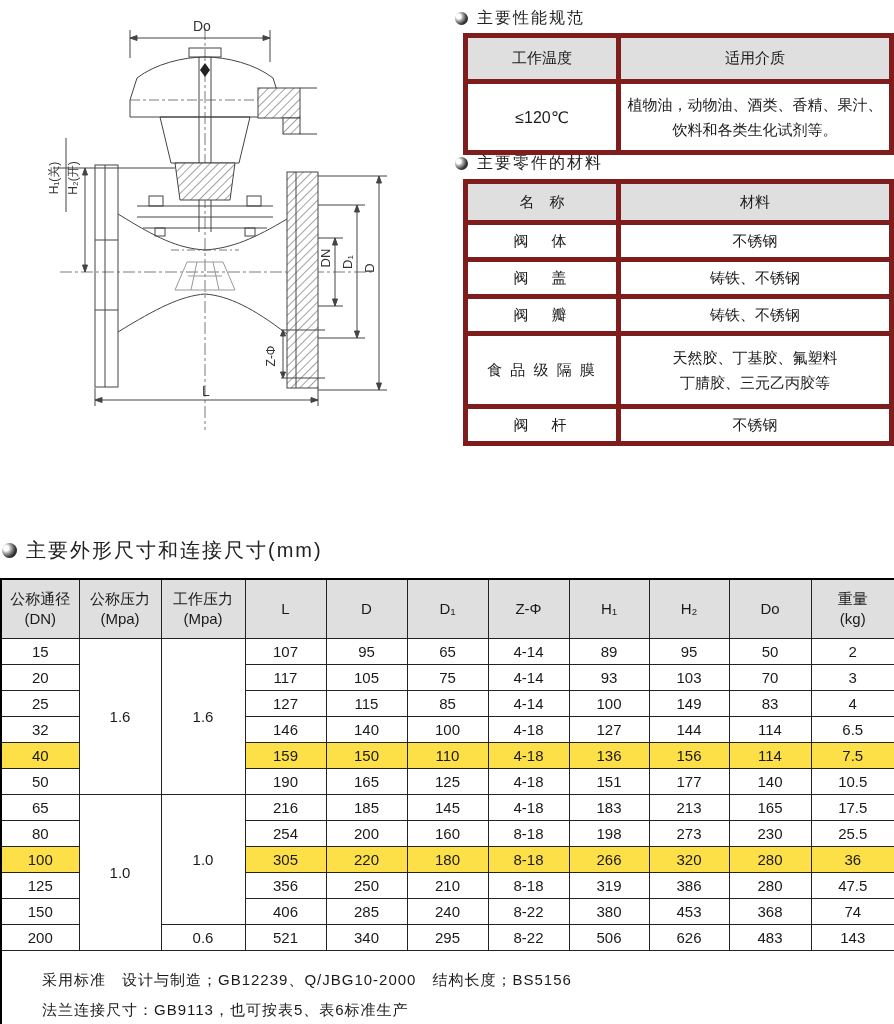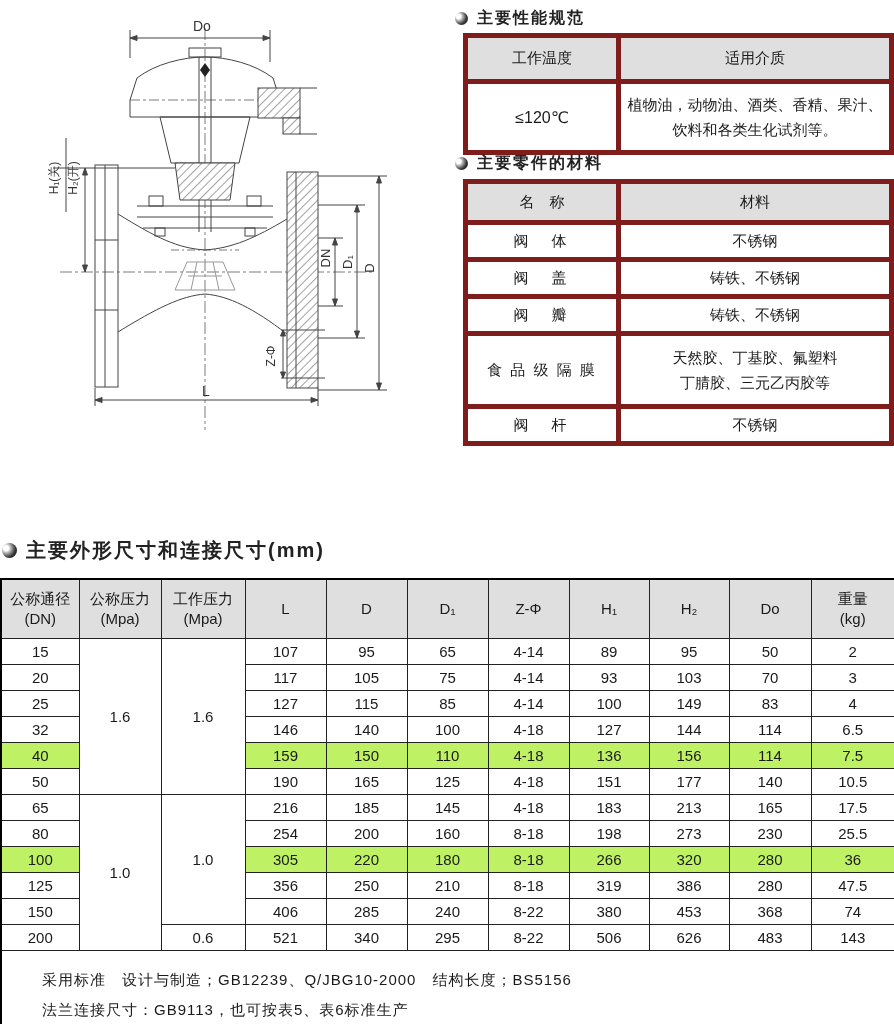--- a/index.html
+++ b/index.html
@@ -1,39 +1,39 @@
 <!DOCTYPE html>
 <html><head>
 <meta charset="utf-8">
 <style>
   html,body{margin:0;padding:0;}
   body{width:894px;height:1024px;background:#fff;color:#1a1a1a;
        font-family:"Liberation Sans","DejaVu Sans",sans-serif;position:relative;overflow:hidden;}
   .abs{position:absolute;}
   
-  .sec-title{display:flex;align-items:center;gap:9px;font-weight:700;color:#222;}
+  .sec-title{display:flex;align-items:center;gap:9px;font-weight:400;color:#222;}
   .sec-title.small{font-size:16px;letter-spacing:2px;}
   .sec-title.big{font-size:20px;letter-spacing:2px;}
   .bullet{width:13px;height:13px;border-radius:50%;flex:0 0 auto;
           background:radial-gradient(circle at 28% 35%, #ffffff 0 18%, #bdbdbd 30%, #3a3a3a 62%, #000 100%);}
   .sec-title.big .bullet{width:15px;height:15px;}
   
   table{border-collapse:collapse;background:#fff;}
   .spec{border:2px solid #000;width:431px;table-layout:fixed;}
   .spec th,.spec td{border:5px solid #7f1d1d;text-align:center;font-weight:normal;
                     font-size:15px;padding:4px 6px;}
   .spec th{background:#dfdfdf;height:28px;}
   .pre{white-space:pre-line;line-height:1.7;}
   .name-col{width:153px;letter-spacing:4px;}
   
   .dims{border:2px solid #000;width:894px;table-layout:fixed;font-size:15px;}
   .dims th{background:#dfdfdf;border:1px solid #222;font-weight:normal;height:56px;
            white-space:pre-line;line-height:1.35;font-size:15px;}
   .dims td{border:1px solid #222;text-align:center;height:25px;padding:0 2px;}
-  .dims td.hl{background:#bef264;}
+  .dims td.hl{background:#fde047;}
   .dims td.notes{ text-align:left;padding:10px 14px 12px 40px;height:68px;line-height:2.0;
                   font-size:15px;letter-spacing:1px;}
   
   .drawing svg text{font-family:"Liberation Sans","DejaVu Sans",sans-serif;fill:#333;}
 </style>
 </head>
 <body>
 
 <div class="abs drawing" style="left:25px;top:0;width:420px;height:450px;">
   <svg width="420" height="450" viewBox="0 0 420 450">

